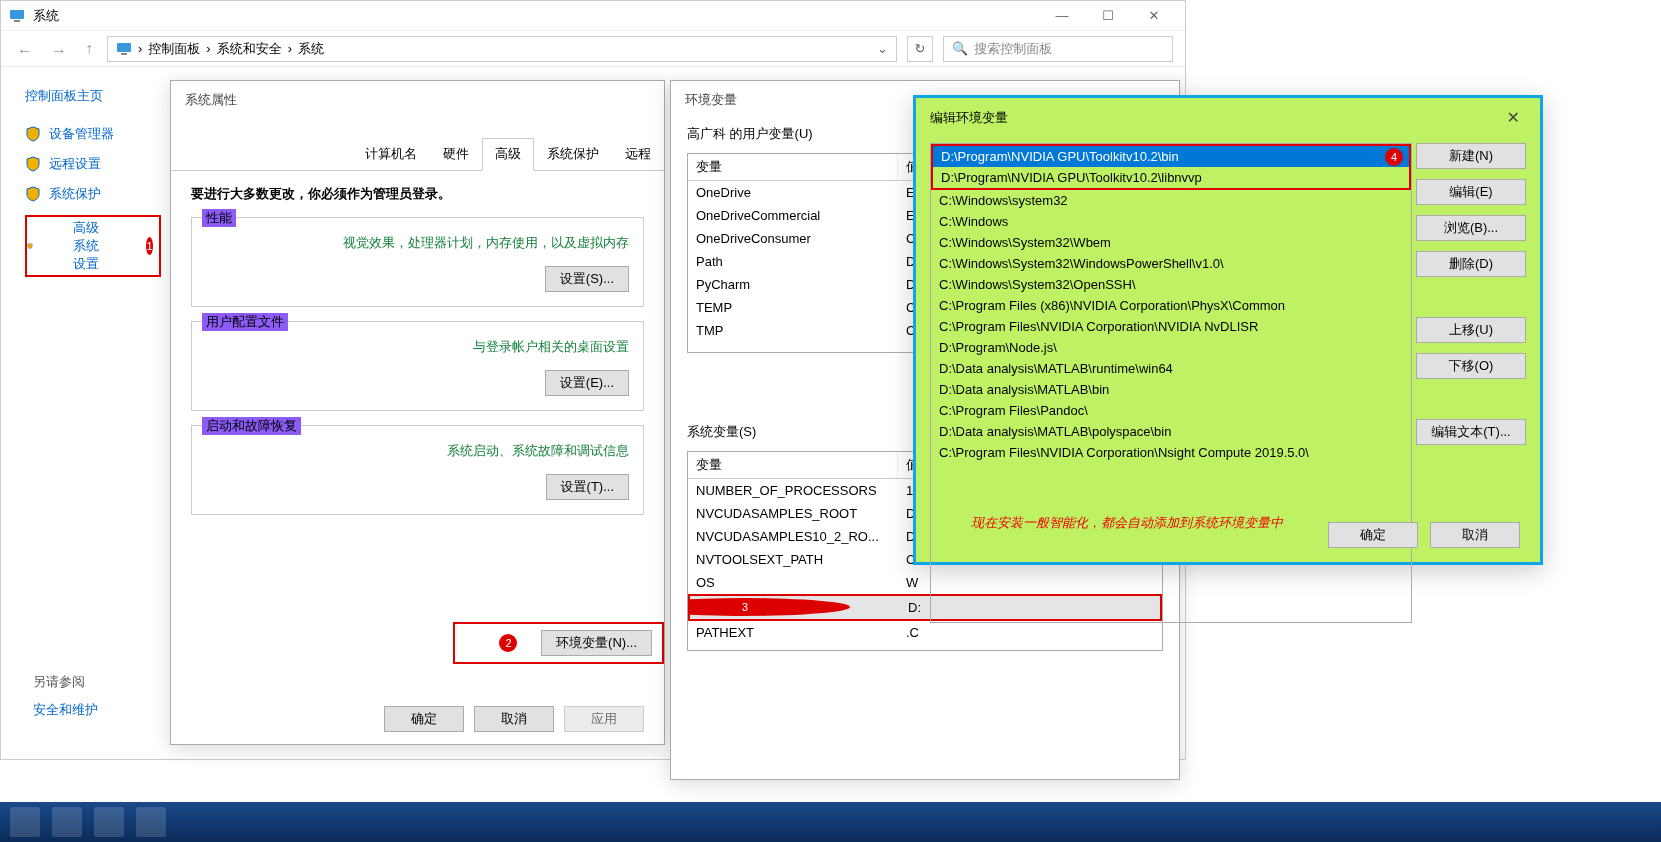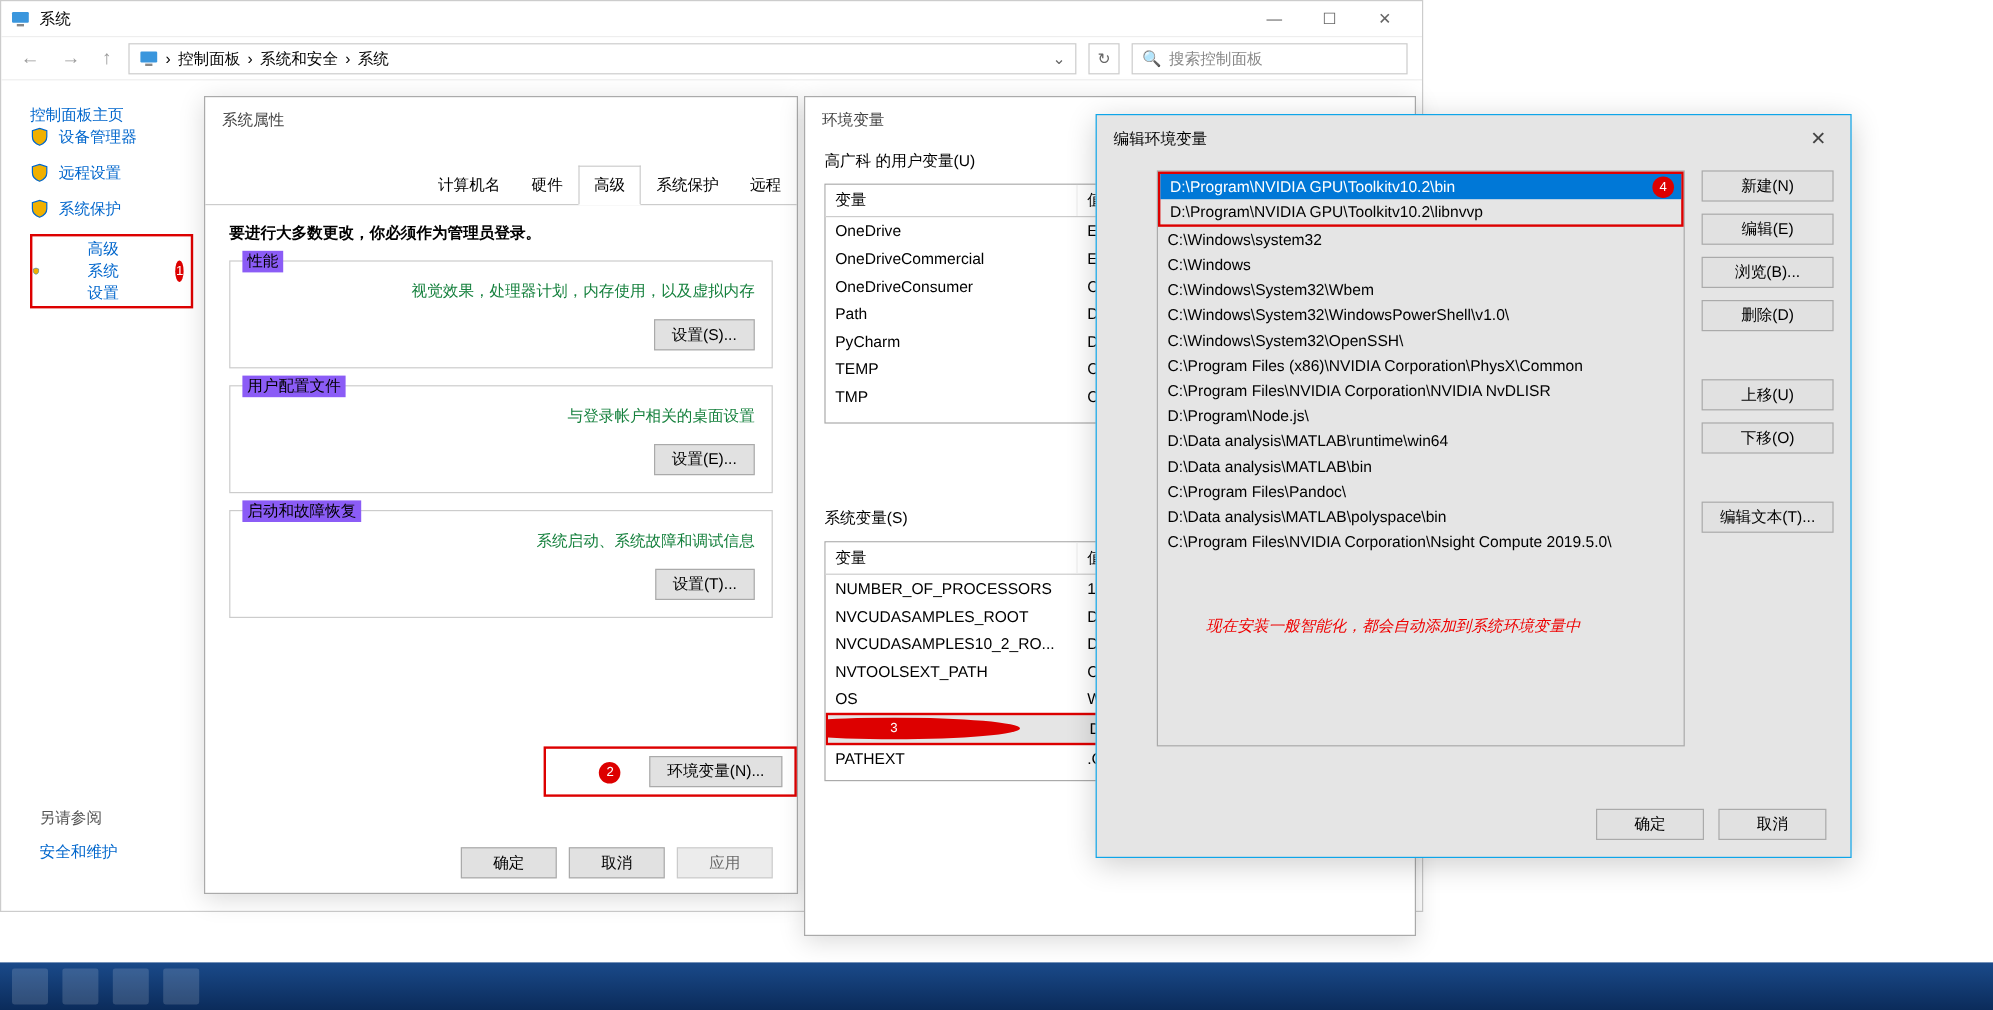--- a/index.html
+++ b/index.html
@@ -14,21 +14,21 @@
 
 .addrbar { height: 36px; display: flex; align-items: center; padding: 0 12px; gap: 10px; border-bottom: 1px solid #eee; }
 .nav-arrow { color: #999; font-size: 16px; padding: 0 4px; cursor: pointer; }
 .crumb-box { flex: 1; border: 1px solid #ccc; height: 26px; display: flex; align-items: center; padding: 0 8px; gap: 6px; }
 .crumb-icon { width: 16px; height: 16px; }
 .refresh-btn { width: 26px; height: 26px; border: 1px solid #ccc; display: flex; align-items: center; justify-content: center; color: #666; cursor: pointer; }
 .search-box { width: 230px; height: 26px; border: 1px solid #ccc; display: flex; align-items: center; padding: 0 8px; color: #888; gap: 6px; }
 
 .content-area { display: flex; height: calc(100% - 66px); }
 .sidebar { width: 170px; padding: 20px 0 0 24px; }
-.sidebar-title { color: #0066cc; }
+.sidebar-title { color: #0066cc; margin-bottom: 20px; }
 .side-item { display: flex; align-items: center; gap: 8px; margin-bottom: 12px; color: #0066cc; cursor: pointer; }
 .shield-icon { width: 16px; height: 16px; }
 .side-item.annotated { border: 2px solid #d00; padding: 2px 6px 2px 0; margin-right: 10px; gap: 40px; }
 .see-also { position: absolute; bottom: 40px; left: 32px; color: #555; }
 .see-also-link { color: #0066cc; margin-top: 10px; cursor: pointer; }
 .ann-badge { width: 18px; height: 18px; border-radius: 50%; background: #d00; color: #fff; display: inline-flex; align-items: center; justify-content: center; font-size: 11px; margin-left: 4px; }
 
 
 .props-dlg { position: absolute; left: 170px; top: 80px; width: 495px; height: 665px; background: #fff; border: 1px solid #aaa; box-shadow: 0 4px 20px rgba(0,0,0,0.15); }
 .dlg-title { padding: 10px 14px; color: #444; }
@@ -52,24 +52,24 @@
 .var-head { display: flex; border-bottom: 1px solid #ccc; background: #fff; }
 .var-head span { padding: 4px 8px; border-right: 1px solid #eee; }
 .var-head span:first-child { width: 210px; }
 .var-row { display: flex; padding: 2px 0; cursor: pointer; }
 .var-row span { padding: 2px 8px; overflow: hidden; white-space: nowrap; }
 .var-row span:first-child { width: 210px; }
 .var-row.hl { background: #e5e5e5; }
 .var-row.anno { border: 2px solid #d00; }
 
 
-.edit-dlg { position: absolute; left: 913px; top: 95px; width: 630px; height: 620px; background: #e5e5e5; border: 1px solid #0ea5e9; box-shadow: 0 6px 24px rgba(0,0,0,0.2); }
+.edit-dlg { position: absolute; left: 913px; top: 95px; width: 630px; height: 470px; background: #bef264; border: 3px solid #0ea5e9; box-shadow: 0 6px 24px rgba(0,0,0,0.2); }
 .edit-title { padding: 10px 14px; display: flex; align-items: center; }
 .edit-close { margin-left: auto; color: #444; font-size: 16px; padding: 0 6px; cursor: pointer; }
-.edit-body { display: flex; padding: 6px 14px; gap: 14px; margin-left: 36px; }
+.edit-body { display: flex; padding: 6px 14px; gap: 4px; }
 .path-list { flex: 1; border: 1px solid #aaa; height: 480px; padding: 0; position: relative; }
 .path-anno-box { border: 2px solid #d00; }
 .path-item { padding: 3px 8px; cursor: pointer; white-space: nowrap; overflow: hidden; }
 .path-item.sel { background: #0078d7; color: #fff; }
 .edit-btns { display: flex; flex-direction: column; gap: 10px; width: 110px; }
 .ann-badge-abs { position: absolute; width: 18px; height: 18px; border-radius: 50%; background: #d00; color: #fff; display: inline-flex; align-items: center; justify-content: center; font-size: 11px; }
 .red-note { color: #e00; position: absolute; bottom: 90px; left: 40px; font-style: italic; }
 .edit-footer { position: absolute; bottom: 14px; right: 20px; display: flex; gap: 12px; }
 
 

